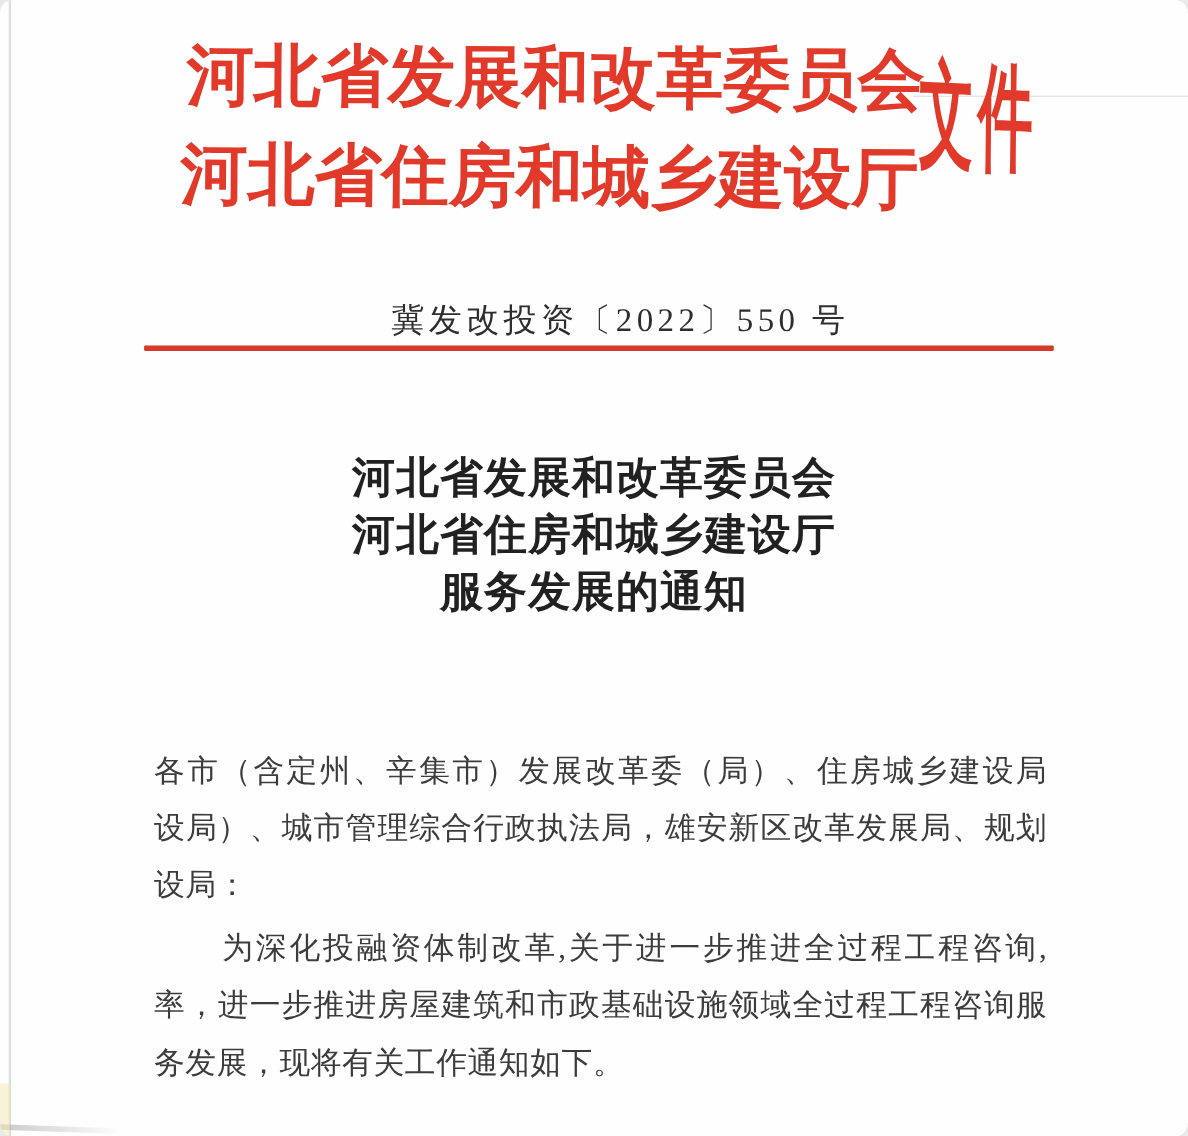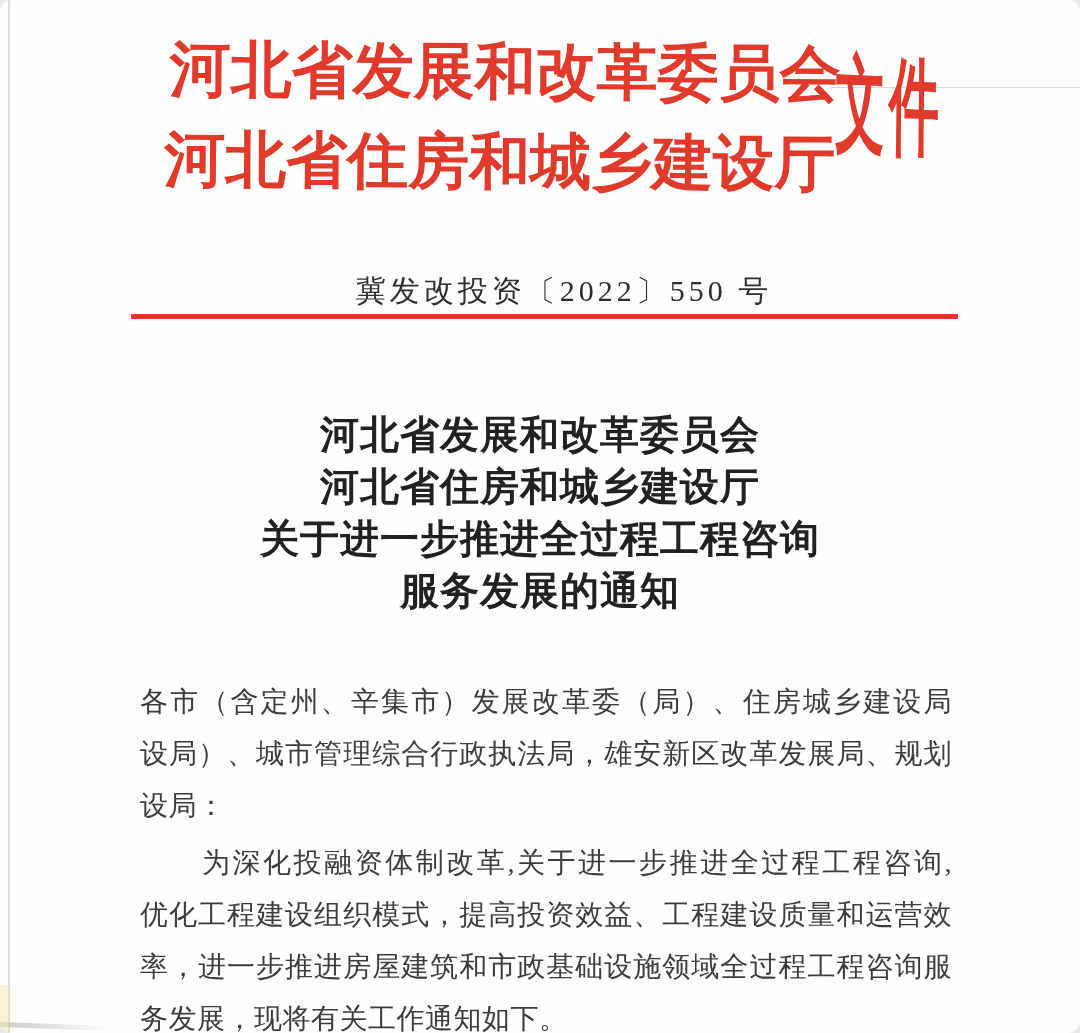--- a/index.html
+++ b/index.html
@@ -124,31 +124,29 @@
   </div>
   <div class="doc-type-label">文件</div>
 
   <div class="doc-number">冀发改投资〔2022〕550 号</div>
 
   <div class="red-rule"></div>
 
   <div class="doc-title">
     <div class="title-line">河北省发展和改革委员会</div>
     <div class="title-line">河北省住房和城乡建设厅</div>
-    <div class="title-line">关于进一步推进全过程工程咨询</div>
     <div class="title-line">服务发展的通知</div>
   </div>
 
   <div class="doc-body">
     <div class="para-1">
       <div class="body-line">各市（含定州、辛集市）发展改革委（局）、住房城乡建设局（建</div>
       <div class="body-line">设局）、城市管理综合行政执法局，雄安新区改革发展局、规划建</div>
       <div class="body-line tail">设局：</div>
     </div>
     <div class="para-2">
       <div class="body-line indent">为深化投融资体制改革,关于进一步推进全过程工程咨询,</div>
-      <div class="body-line">优化工程建设组织模式，提高投资效益、工程建设质量和运营效</div>
       <div class="body-line">率，进一步推进房屋建筑和市政基础设施领域全过程工程咨询服</div>
       <div class="body-line tail">务发展，现将有关工作通知如下。</div>
     </div>
   </div>
 
 </div>
 
 </body></html>

